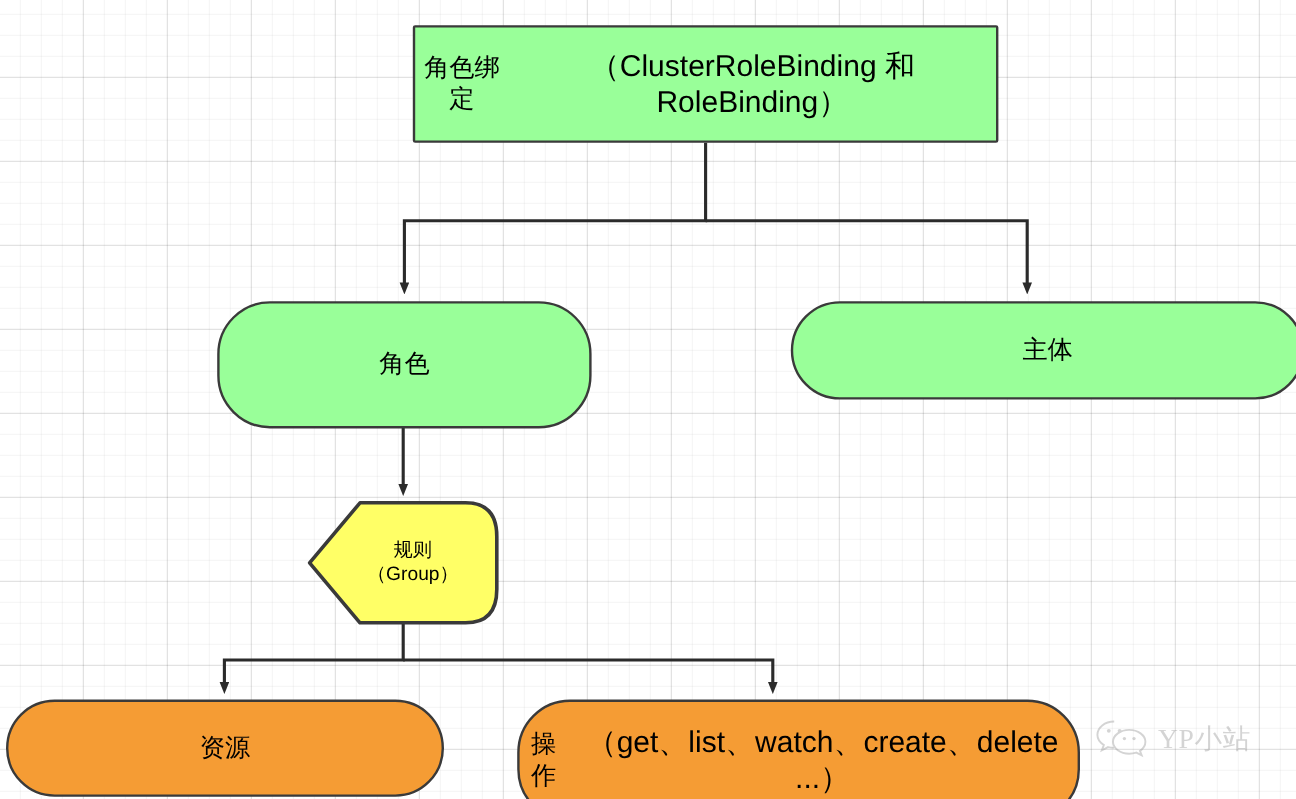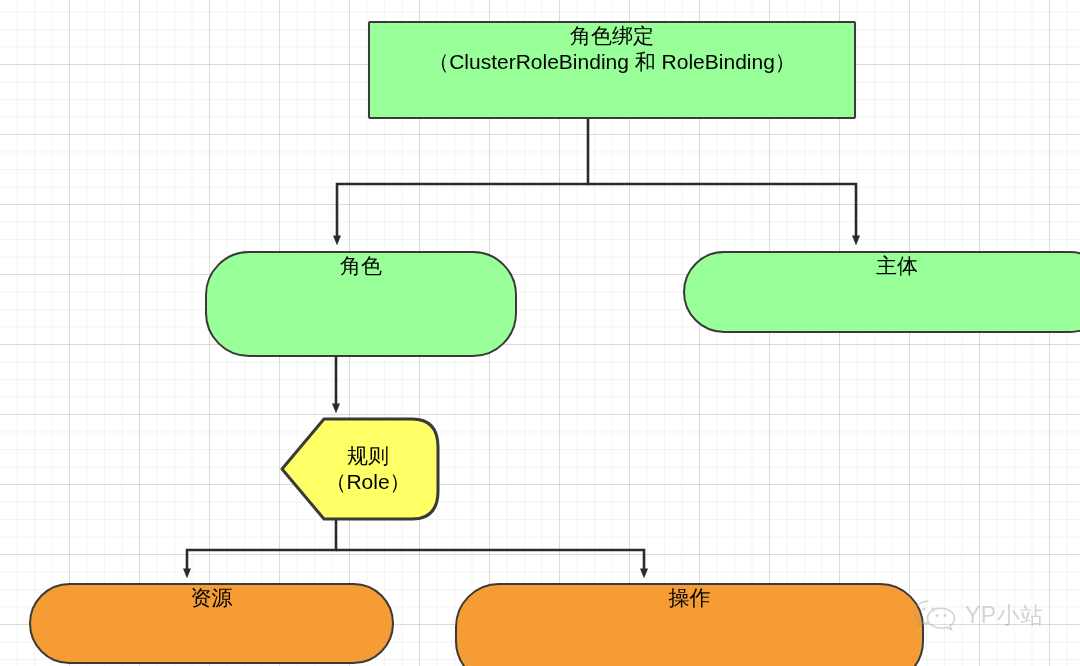--- a/index.html
+++ b/index.html
@@ -15,47 +15,47 @@
       linear-gradient(to right, rgba(0,0,0,0.10) 1px, transparent 1px),
       linear-gradient(to bottom, rgba(0,0,0,0.10) 1px, transparent 1px),
       linear-gradient(to right, rgba(0,0,0,0.045) 1px, transparent 1px),
       linear-gradient(to bottom, rgba(0,0,0,0.045) 1px, transparent 1px);
     background-size:70px 70px,70px 70px,17.5px 17.5px,17.5px 17.5px;
     background-position:-1px -6px,-1px -6px,-1px -6px,-1px -6px;
   }
   svg.edges{position:absolute;left:0;top:0;width:1080px;height:666px;}
   .node{
     position:absolute;box-sizing:border-box;
-    display:flex;flex-direction:column;align-items:center;justify-content:flex-start;
-    text-align:center;color:#000;line-height:1.22;margin-left:24px;
+    display:flex;align-items:center;justify-content:center;
+    text-align:center;color:#000;line-height:1.22;
   }
   .node .l1{font-size:21px;}
-  .node .l2{font-size:21px;}
+  .node .l2{font-size:25px;}
   .rect{
     background:#99ff99;border:2.5px solid #3a3a3a;border-radius:2px;
   }
   .stadium{
     background:#99ff99;border:2.5px solid #3a3a3a;border-radius:44px;
   }
   .stadium-orange{
     background:#f59c34;border:2.5px solid #3a3a3a;border-radius:44px;
   }
   .hexnode{
     background:transparent;border:none;
   }
   .hexnode .hexwrap{position:absolute;left:0;top:0;width:100%;height:100%;}
   .hexnode .hexlabel{
     position:relative;z-index:2;display:flex;flex-direction:column;
     align-items:center;justify-content:center;width:100%;height:100%;
     padding-left:16px;box-sizing:border-box;
   }
-  .hexnode .hexlabel .l1,.hexnode .hexlabel .l2{font-size:21px;}
+  .hexnode .hexlabel .l1,.hexnode .hexlabel .l2{font-size:16px;}
   .watermark{
     position:absolute;display:flex;align-items:center;gap:7px;
-    opacity:0.42;color:#8a8a8a;
+    opacity:0.42;color:#8a8a8a;font-family:Liberation Serif, serif;
   }
   .watermark .wm-text{
     font-size:23px;color:#9a9a9a;letter-spacing:0.5px;white-space:nowrap;
   }
 </style>
 </head>
 <body>
 
 <div id="canvas">
 
@@ -98,30 +98,31 @@
   <div class="node stadium" style="left:659px;top:251px;width:428px;height:82px;">
     <div class="l1">主体</div>
   </div>
 
   <div class="node hexnode" style="left:256px;top:417px;width:160px;height:104px;">
     <svg class="hexwrap" viewBox="0 0 160 104" preserveAspectRatio="none">
       <path d="M44,2 L132,2 Q158,2 158,30 L158,74 Q158,102 132,102 L44,102 L2,52 Z" fill="#ffff66" stroke="#3a3a3a" stroke-width="3" stroke-linejoin="round"></path>
     </svg>
     <div class="hexlabel">
       <div class="l1">规则</div>
-      <div class="l2">（Role）</div>
+      <div class="l2">（Group）</div>
     </div>
   </div>
 
   <div class="node stadium-orange" style="left:5px;top:583px;width:365px;height:81px;gap:32px;">
     <div class="l1">资源</div>
   </div>
 
   <div class="node stadium-orange" style="left:431px;top:583px;width:469px;height:102px;">
     <div class="l1">操作</div>
+    <div class="l2">（get、list、watch、create、delete ...）</div>
   </div>
 
   <div class="watermark" style="left:912px;top:598px;">
     <svg width="46" height="34" viewBox="0 0 46 34">
       <g fill="none" stroke="#9a9a9a" stroke-width="1.6">
         <path d="M16.5,3.2 C8.6,3.2 2.5,8.3 2.5,14.3 C2.5,17.7 4.6,20.8 7.9,22.8 L6.2,27.3 L11.4,24.6 C13,25.0 14.7,25.2 16.5,25.2"></path>
         <path d="M29.0,10.2 C36.3,10.2 42.5,14.7 42.5,20.2 C42.5,23.2 40.8,25.9 38.0,27.7 L39.4,31.5 L34.9,29.2 C33.0,29.8 31.0,30.1 29.0,30.1 C21.7,30.1 15.5,25.7 15.5,20.2 C15.5,14.7 21.7,10.2 29.0,10.2 Z"></path>
       </g>
       <circle cx="12" cy="11" r="1.6" fill="#9a9a9a"></circle>
       <circle cx="21" cy="11" r="1.6" fill="#9a9a9a"></circle>

